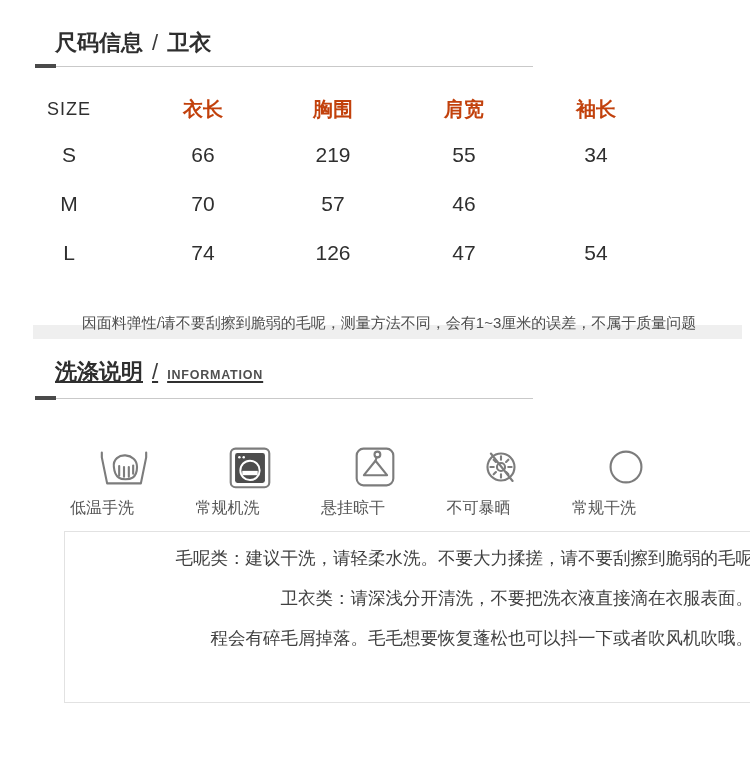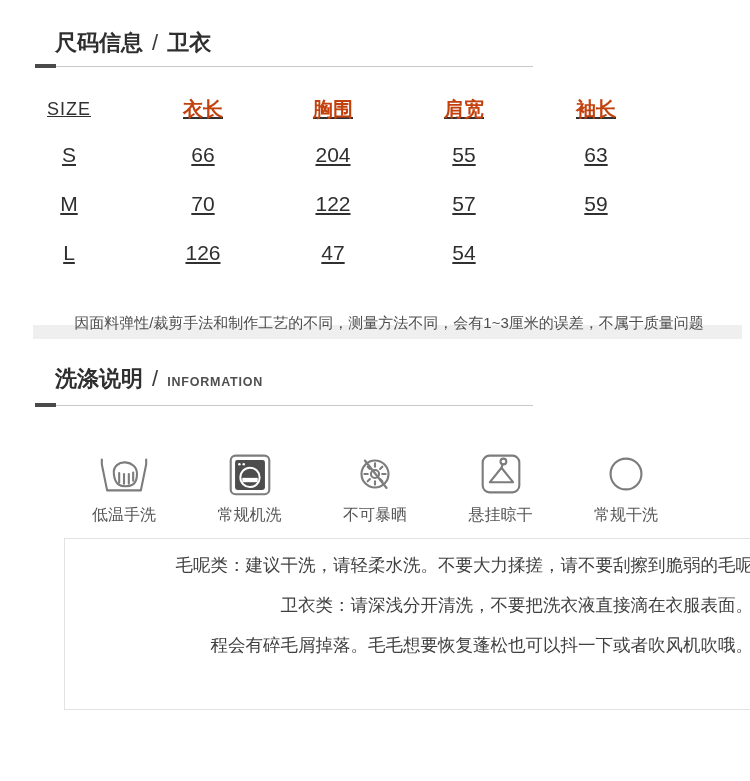--- a/index.html
+++ b/index.html
@@ -16,40 +16,40 @@
   .sec-head { margin-left:55px; }
   .sec-title { font-size:22px; font-weight:bold; color:#2f2f2f; line-height:30px; }
   .sec-title .sep { font-weight:400; color:#3a3a3a; margin:0 9px; }
   .sec-title .sub-en { font-size:12.5px; font-weight:bold; color:#4f4f4f; letter-spacing:0.8px; }
   .rule { position:relative; margin-left:35px; margin-top:6px; width:498px; height:4px; }
   .rule-line { position:absolute; top:2px; left:0; right:0; height:1px; background:#c9c9c9; }
   .rule-dark { position:absolute; top:0; left:0; width:21px; height:4px; background:#4a4a4a; }
 
   
   .size-table { margin-top:20px; }
-  .t-row { display:grid; grid-template-columns:138px 130px 130px 132px 132px; align-items:center;text-decoration:underline; }
+  .t-row { display:grid; grid-template-columns:138px 130px 130px 132px 132px; align-items:center; }
   .t-row.head { height:42px; }
   .t-row.data { height:49px; }
   .t-row.data:first-of-type { margin-top:8px; }
   .t-cell { text-align:center; }
   .h-size { font-size:18px; letter-spacing:1px; color:#2f2f2f; }
   .h-cn { font-size:20px; font-weight:bold; color:#c2410c; }
   .c-size { font-size:21px; color:#2f2f2f; }
   .c-num { font-size:21px; color:#2f2f2f; }
 
   
   .note-wrap { position:relative; margin:33px 5px 0 33px; height:26px; }
   .note-bar { position:absolute; left:0; right:3px; bottom:-3px; height:14px; background:#efefef; }
   .note-text { position:relative; text-align:center; font-size:15px; color:#4d4d4d; line-height:26px; white-space:nowrap; }
 
   
-  .wash-head { margin-top:28px; }
+  .wash-head { margin-top:21px;text-decoration:underline; }
 
   .icons-row { margin-left:70px; margin-top:40px; width:610px; display:flex; justify-content:space-between; }
-  .icon-item { width:108px; text-align:center; }
+  .icon-item { width:108px; }
   .icon-item svg { display:block; margin:0 auto; width:54px; height:54px; }
   .icon-label { margin-top:4px; font-size:16px; color:#565656; line-height:20px; }
   .st { fill:none; stroke:#7c7c7c; stroke-width:2.2; stroke-linecap:round; stroke-linejoin:round; }
 
   
   .care-box {
     margin:13px auto 0 64px; width:690px; height:172px;
     border:1px solid #e2e2e2; background:#ffffff;
     padding-top:6px; text-align:right;
   }
@@ -74,42 +74,42 @@
     <div class="t-row head">
       <div class="t-cell h-size">SIZE</div>
       <div class="t-cell h-cn">衣长</div>
       <div class="t-cell h-cn">胸围</div>
       <div class="t-cell h-cn">肩宽</div>
       <div class="t-cell h-cn">袖长</div>
     </div>
     <div class="t-row data">
       <div class="t-cell c-size">S</div>
       <div class="t-cell c-num">66</div>
-      <div class="t-cell c-num">204</div>
+      <div class="t-cell c-num">219</div>
       <div class="t-cell c-num">55</div>
-      <div class="t-cell c-num">63</div>
+      <div class="t-cell c-num">34</div>
     </div>
     <div class="t-row data">
       <div class="t-cell c-size">M</div>
       <div class="t-cell c-num">70</div>
-      <div class="t-cell c-num">122</div>
       <div class="t-cell c-num">57</div>
-      <div class="t-cell c-num">59</div>
+      <div class="t-cell c-num">46</div>
     </div>
     <div class="t-row data">
       <div class="t-cell c-size">L</div>
+      <div class="t-cell c-num">74</div>
       <div class="t-cell c-num">126</div>
       <div class="t-cell c-num">47</div>
       <div class="t-cell c-num">54</div>
     </div>
   </div>
 
   <div class="note-wrap">
     <div class="note-bar"></div>
-    <div class="note-text">因面料弹性/裁剪手法和制作工艺的不同，测量方法不同，会有1~3厘米的误差，不属于质量问题</div>
+    <div class="note-text">因面料弹性/请不要刮擦到脆弱的毛呢，测量方法不同，会有1~3厘米的误差，不属于质量问题</div>
   </div>
 
   <div class="sec-head wash-head">
     <div class="sec-title">
       <span>洗涤说明</span><span class="sep">/</span><span class="sub-en">INFORMATION</span>
     </div>
   </div>
   <div class="rule">
     <div class="rule-line"></div>
     <div class="rule-dark"></div>
@@ -141,39 +141,39 @@
           <circle cx="28" cy="31.5" r="10" fill="none" stroke="#ffffff" stroke-width="2"></circle>
           <rect x="20" y="32" width="16" height="4.5" fill="#ffffff"></rect>
         </svg>
       </span>
       <div class="icon-label">常规机洗</div>
     </div>
 
     <div class="icon-item">
       <span>
         <svg viewBox="0 0 56 56">
+          <rect class="st" x="9" y="9" width="38" height="38" rx="7"></rect>
+          <circle class="st" cx="30.5" cy="15" r="3"></circle>
+          <path class="st" d="M28.5 21.5 L29.8 17.8"></path>
+          <path class="st" d="M28.5 21.5 L16.5 36.5 H40.5 Z"></path>
+        </svg>
+      </span>
+      <div class="icon-label">悬挂晾干</div>
+    </div>
+
+    <div class="icon-item">
+      <span>
+        <svg viewBox="0 0 56 56">
           <circle class="st" cx="28" cy="28" r="14"></circle>
           <circle class="st" cx="28" cy="28" r="4.2"></circle>
           <path class="st" d="M35.5 28 h3.5 M33.3 33.3 l2.3 2.3 M28 35.5 v3.5 M22.7 33.3 l-2.3 2.3 M20.5 28 h-3.5 M22.7 22.7 l-2.3 -2.3 M28 20.5 v-3.5 M33.3 22.7 l2.3 -2.3"></path>
           <path class="st" d="M17.5 14 L40 42.5"></path>
         </svg>
       </span>
       <div class="icon-label">不可暴晒</div>
-    </div>
-
-    <div class="icon-item">
-      <span>
-        <svg viewBox="0 0 56 56">
-          <rect class="st" x="9" y="9" width="38" height="38" rx="7"></rect>
-          <circle class="st" cx="30.5" cy="15" r="3"></circle>
-          <path class="st" d="M28.5 21.5 L29.8 17.8"></path>
-          <path class="st" d="M28.5 21.5 L16.5 36.5 H40.5 Z"></path>
-        </svg>
-      </span>
-      <div class="icon-label">悬挂晾干</div>
     </div>
 
     <div class="icon-item">
       <span>
         <svg viewBox="0 0 56 56">
           <circle class="st" cx="28" cy="28" r="16"></circle>
         </svg>
       </span>
       <div class="icon-label">常规干洗</div>
     </div>

